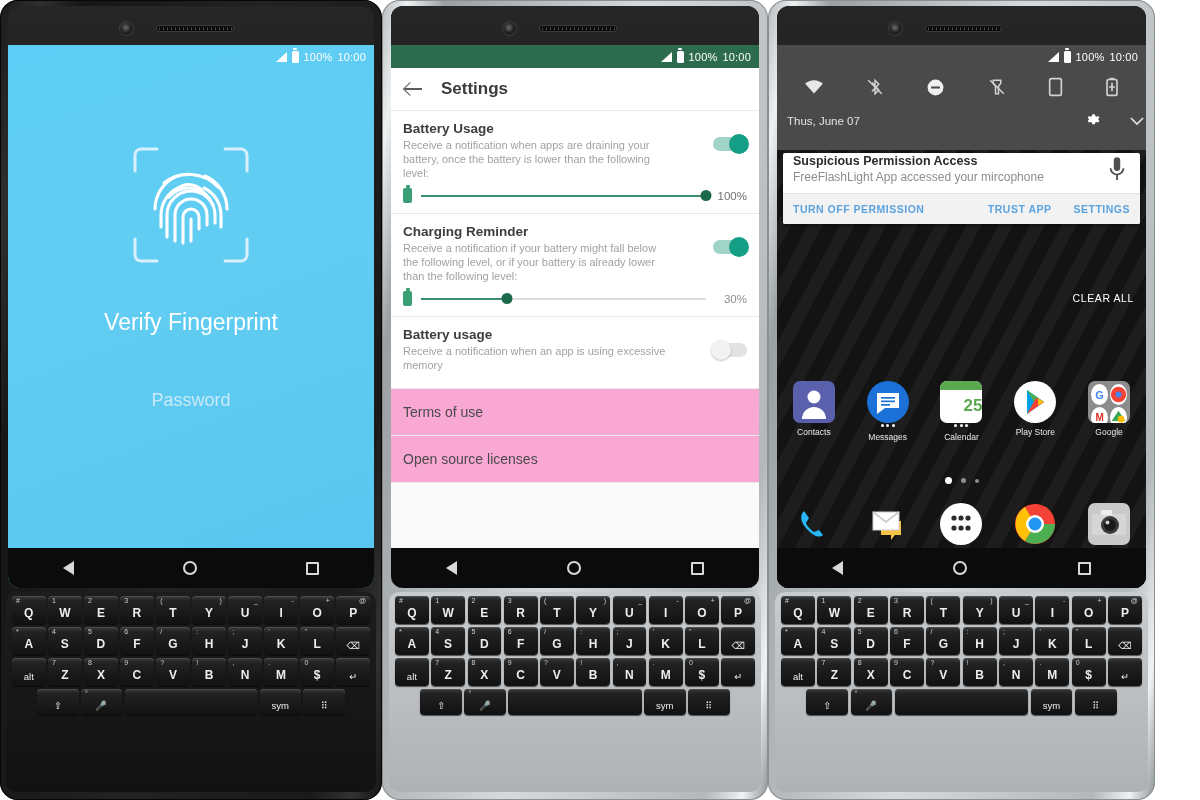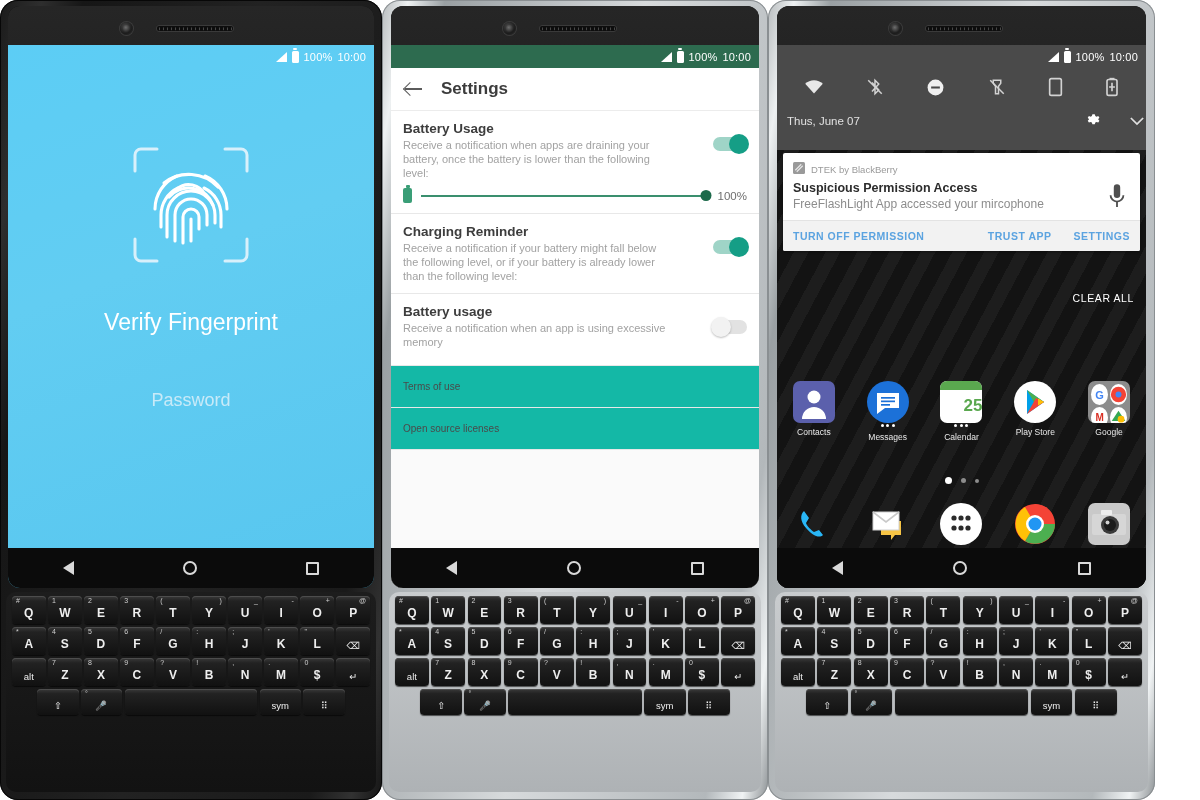--- a/index.html
+++ b/index.html
@@ -115,21 +115,21 @@
   .switch.off { background:#e2e2e2; }
   .switch.off:after{content:"";position:absolute;left:-2px;top:-3px;width:20px;height:20px;border-radius:50%;background:#f2f2f2;box-shadow:0 1px 2px rgba(0,0,0,.25);}
   .slider-row { display:flex; align-items:center; gap:9px; margin-top:8px; }
   .mini-batt { width:9px;height:15px;background:#3a9e77;border-radius:2px;position:relative;flex:none; }
   .mini-batt:before{content:"";position:absolute;top:-3px;left:2.5px;width:4px;height:2.5px;background:#3a9e77;border-radius:1px;}
   .track { flex:1; height:2px; background:#dedede; position:relative; }
   .track .fill{ position:absolute;left:0;top:0;height:2px;background:#3a8f6e; }
   .track .knob{ position:absolute;top:-5px;width:11px;height:11px;border-radius:50%;background:#1d6a4b;transform:translateX(-50%); }
   .pct { font-size:11.5px; color:#8f8f8f; width:32px; text-align:right; flex:none; }
   .pct.dark { color:#6f6f6f; }
-  .simple-row { padding:15px 12px; font-size:10px; color:#4a4a4a; border-bottom:1px solid #e8e8e8; background:#14b8a6; }
+  .simple-row { padding:15px 12px; font-size:14px; color:#4a4a4a; border-bottom:1px solid #e8e8e8; background:#f9a8d4; }
 
   
   .home-root { position:absolute; inset:0; background:#151515;
      background-image:repeating-linear-gradient(118deg, #1d1d1d 0px, #1d1d1d 13px, #131313 13px, #131313 28px);
   }
   .shade-top { position:absolute;top:0;left:0;right:0;background:#4a4a4a; }
   .qs-icons { display:flex; align-items:center; justify-content:space-around; height:46px; padding:0 6px; }
   .qs-date-row { display:flex; align-items:center; justify-content:space-between; padding:0 2px 8px 10px; }
   .qs-date { font-size:11.5px; color:#e2e2e2; }
   .notif {
@@ -459,20 +459,28 @@
                   <span class="knob" style="left:100%"></span>
                 </span>
                 <span class="pct dark">100%</span>
               </div>
             </div>
 
             <div class="card">
               <h3>Charging Reminder</h3>
               <p>Receive a notification if your battery might fall below the following level, or if your battery is already lower than the following level:</p>
               <span class="switch on"></span>
+              <div class="slider-row">
+                <span class="mini-batt"></span>
+                <span class="track">
+                  <span class="fill" style="width:30%"></span>
+                  <span class="knob" style="left:30%"></span>
+                </span>
+                <span class="pct">30%</span>
+              </div>
             </div>
 
             <div class="card" style="padding-bottom:16px;">
               <h3>Battery usage</h3>
               <p>Receive a notification when an app is using excessive memory</p>
               <span class="switch off"></span>
             </div>
 
             <div class="simple-row">Terms of use</div>
             <div class="simple-row">Open source licenses</div>
@@ -723,29 +731,20 @@
                 <span>
                   <svg width="14" height="9" viewBox="0 0 16 10">
                       <path d="M1 1 L8 8 L15 1" fill="none" stroke="#e0e0e0" stroke-width="2"></path>
                     </svg>
                 </span>
               </span>
             </div>
           </div>
 
           <div class="notif" style="top:108px;">
-            <div class="notif-app">
-              <span>
-                <svg width="12" height="12" viewBox="0 0 16 16">
-                    <rect width="16" height="16" rx="2" fill="#9a9a9a"></rect>
-                    <path d="M3 11 L11 3 M5 13 L13 5" stroke="#e6e6e6" stroke-width="1.6"></path>
-                  </svg>
-              </span>
-              <span class="notif-app-name">DTEK by BlackBerry</span>
-            </div>
             <div class="notif-body">
               <div class="notif-title">Suspicious Permission Access</div>
               <div class="notif-text">FreeFlashLight App accessed your mircophone</div>
               <span style="position:absolute;right:12px;top:2px;">
                 <svg width="22" height="30" viewBox="0 0 24 32">
                   <rect x="8.5" y="2" width="7" height="15" rx="3.5" fill="#4f4f4f"></rect>
                   <path d="M5 14 a7 7 0 0 0 14 0" fill="none" stroke="#4f4f4f" stroke-width="2"></path>
                   <path d="M12 21 v6" stroke="#4f4f4f" stroke-width="2"></path>
                 </svg>
               </span>

